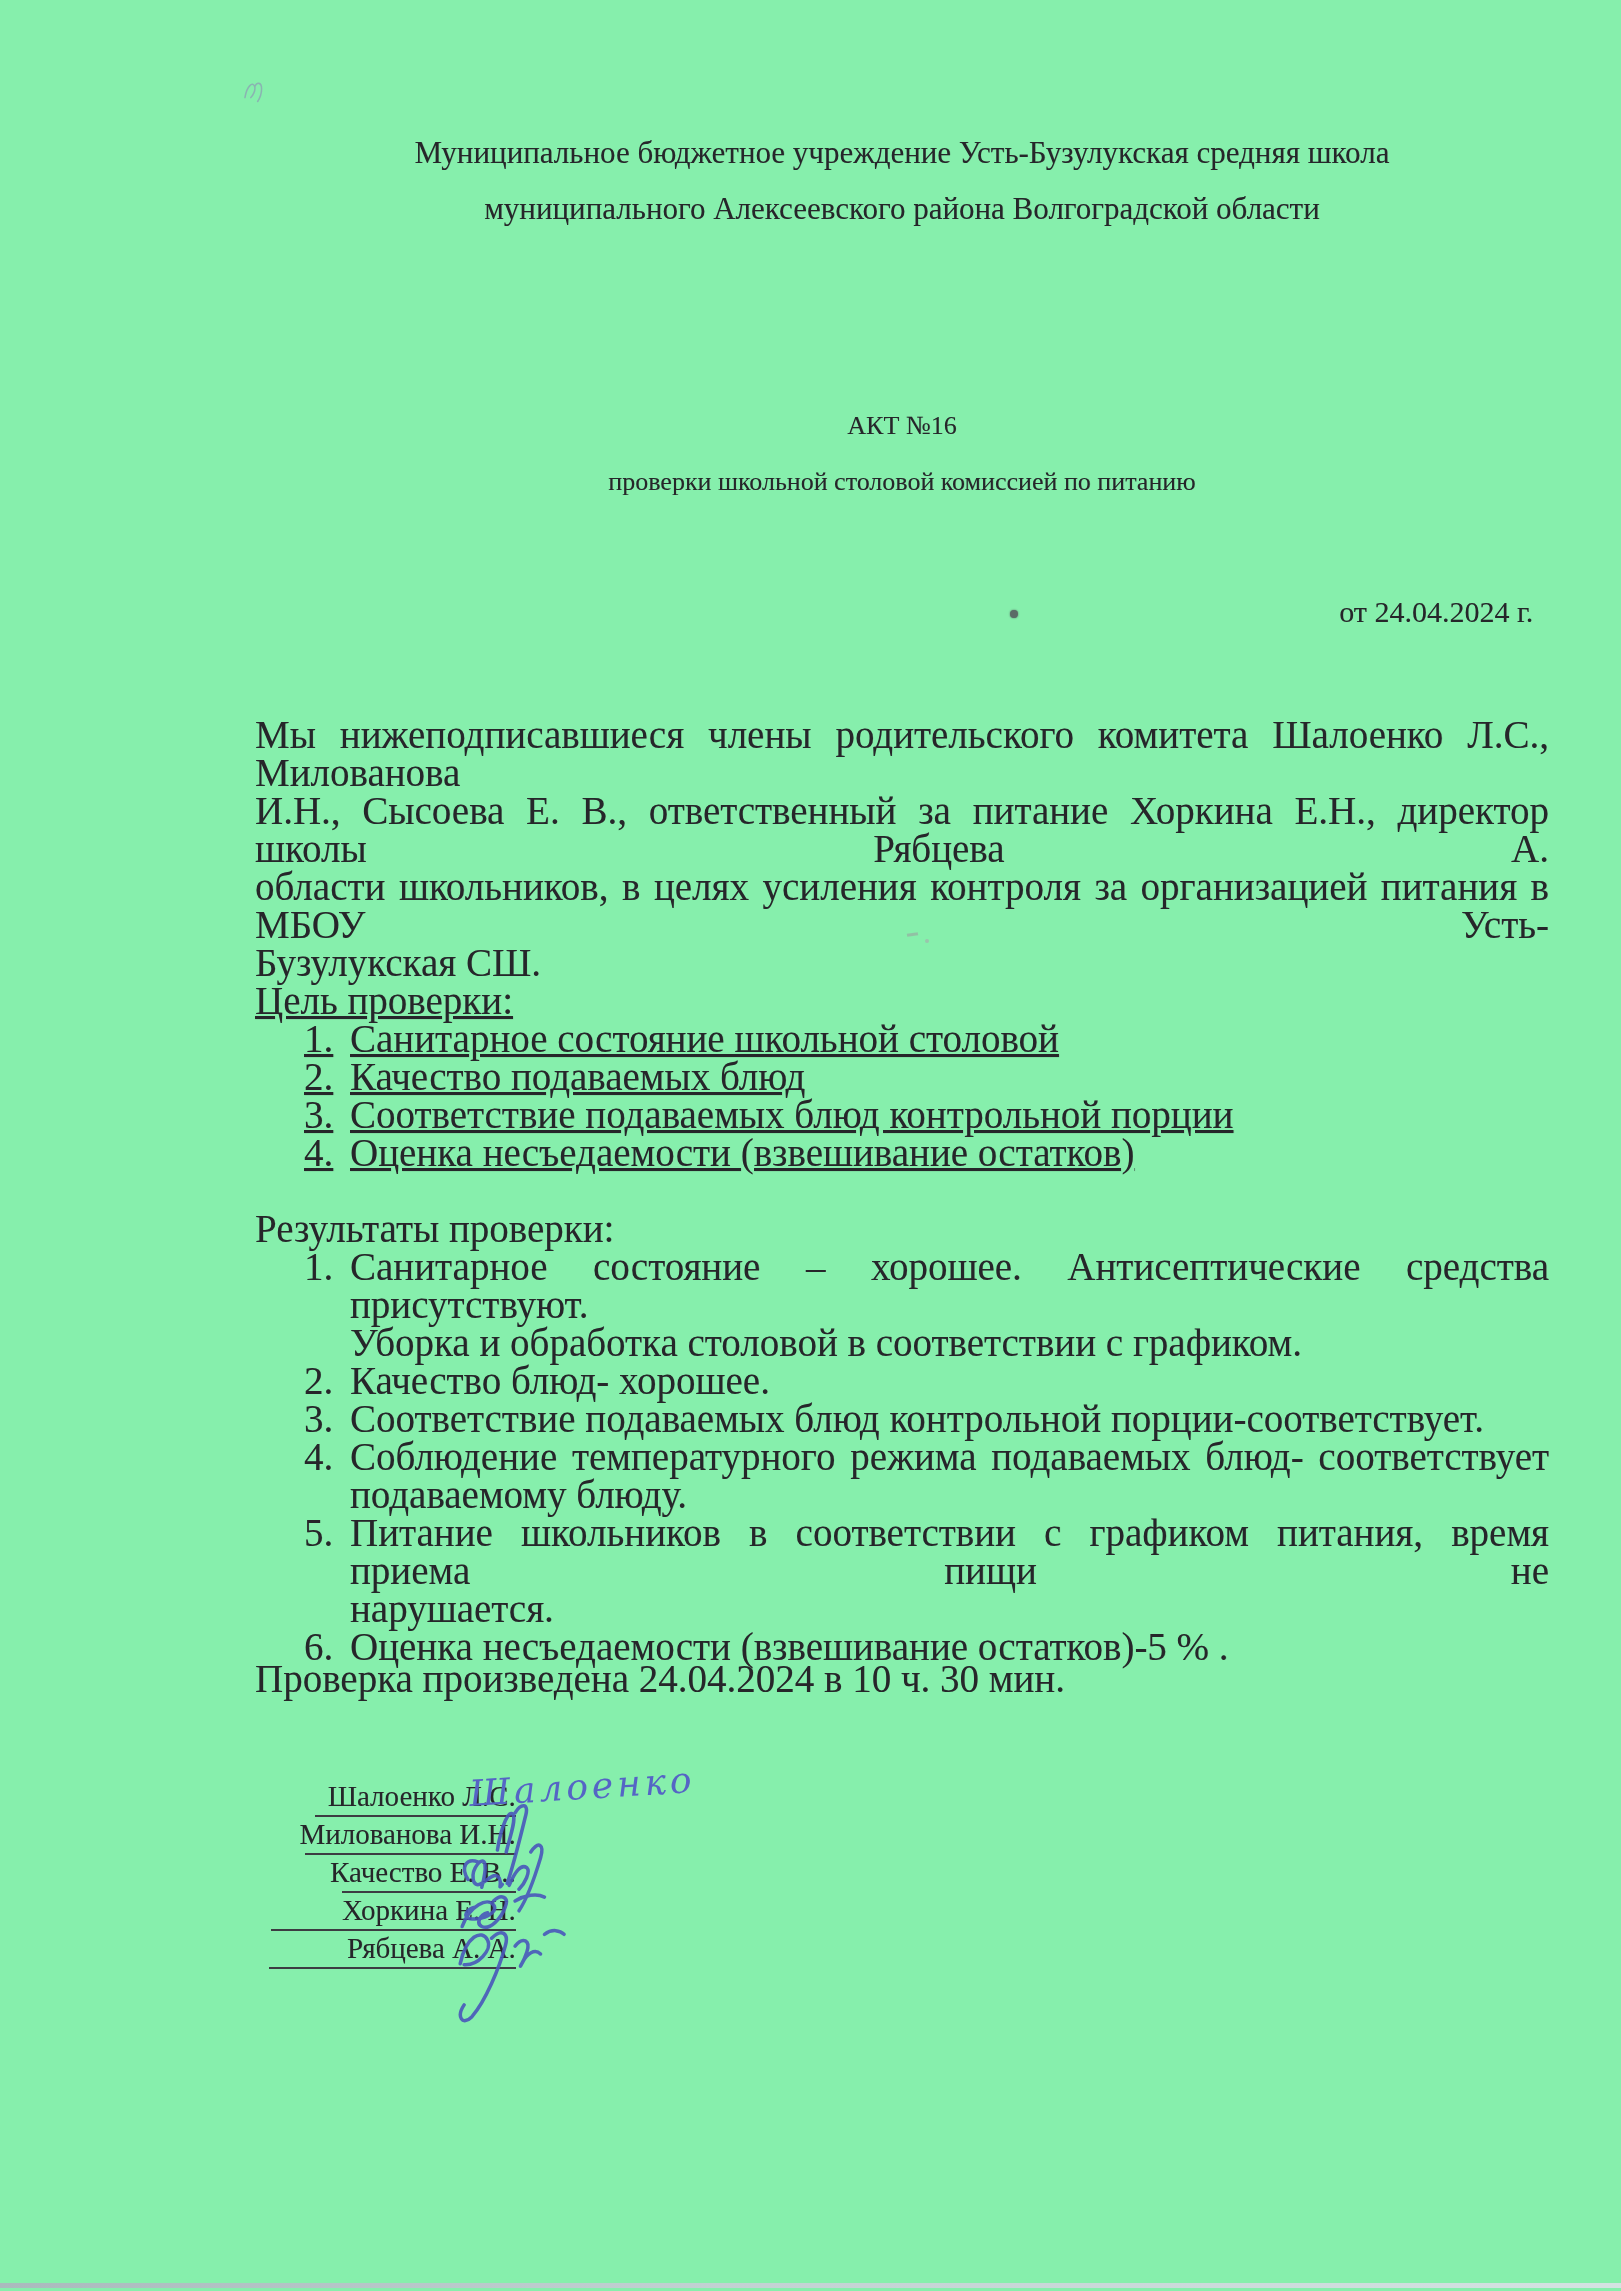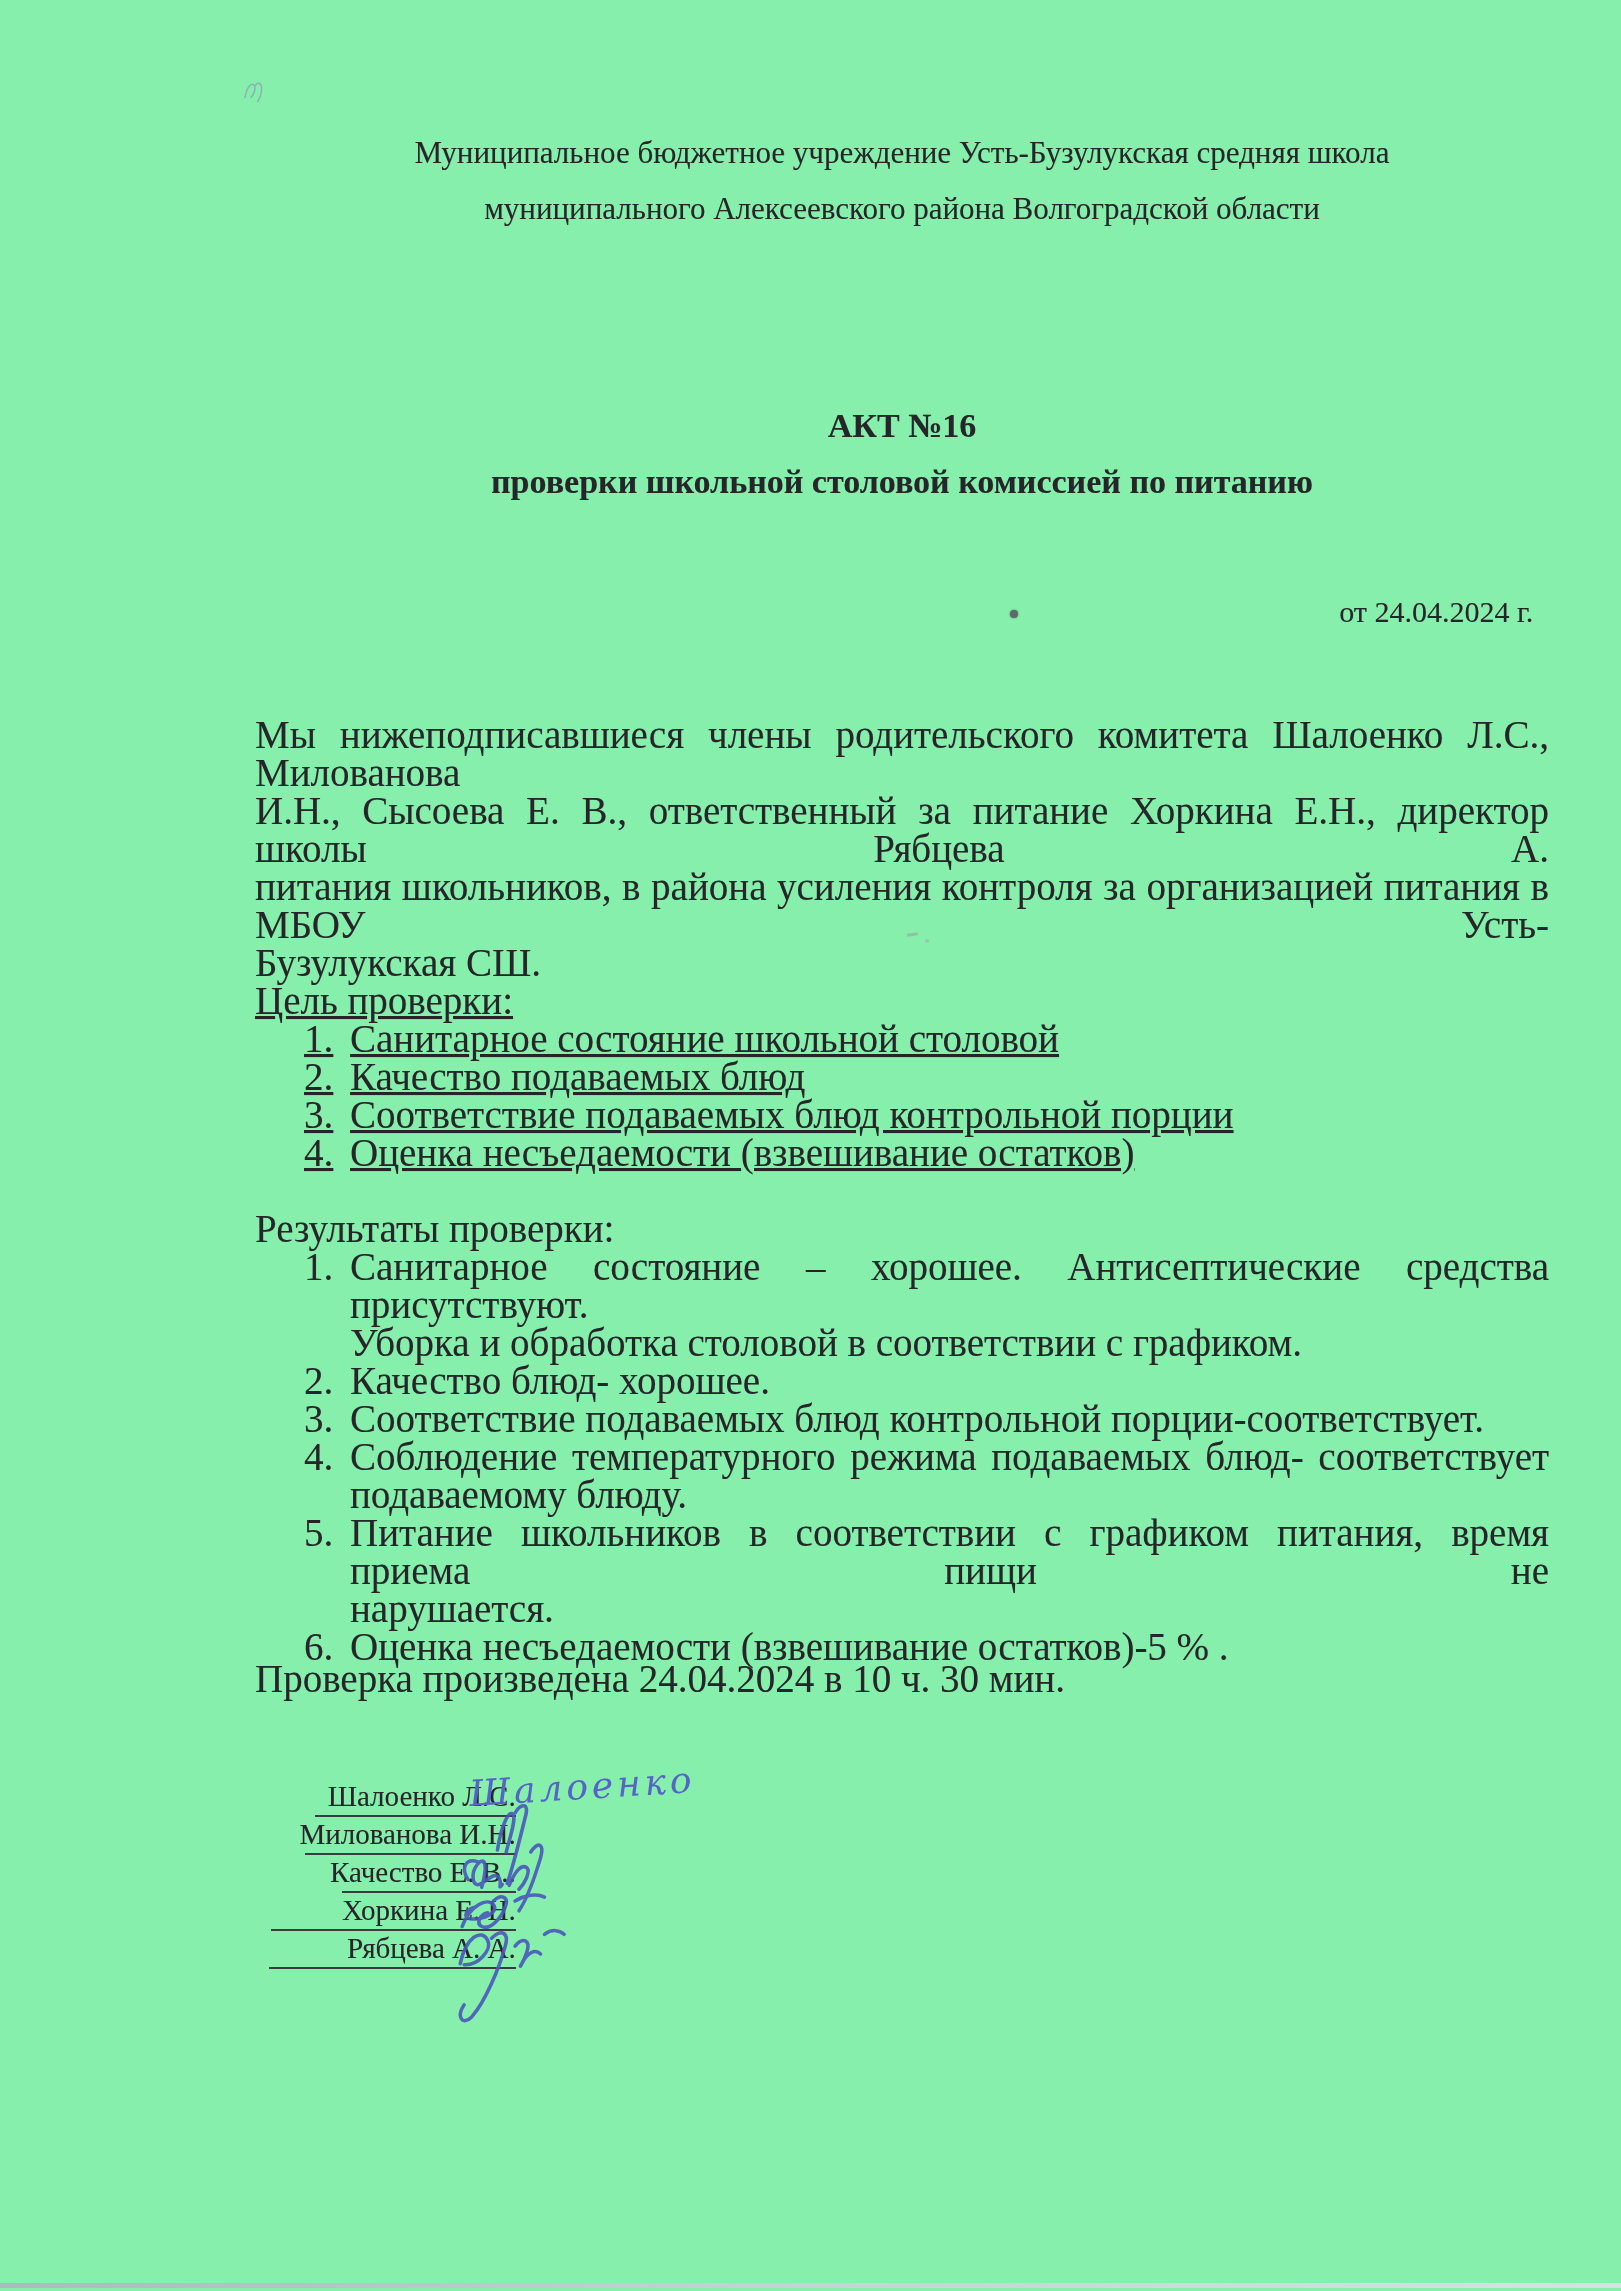--- a/index.html
+++ b/index.html
@@ -7,21 +7,21 @@
     position:relative;
     width:1621px; height:2292px;
     margin:0 auto;
     background:#86efac;
     font-family:"Liberation Serif", serif;
     color:#26262a;
     overflow:hidden;
     text-shadow:0.3px 0.3px 0.4px rgba(60,60,60,0.30);
   }
   .center-block { position:absolute; left:255px; width:1294px; text-align:center; line-height:56px; font-size:31px; }
-  .title-block  { font-weight:bold; font-size:34px; }
+  .title-block  { font-weight:normal; font-size:26px; }
   .date-line {
     position:absolute; left:255px; top:593px; width:1294px;
     box-sizing:border-box; padding-right:15.7px;
     text-align:right; font-size:30px; line-height:38px;
   }
   .body-block { position:absolute; left:255px; width:1294px; font-size:39px; line-height:38px; }
   .jline { text-align:justify; text-align-last:justify; text-justify:inter-word; }
   .li { display:flex; }
   .num { flex:0 0 46px; margin-left:49px; }
   .li-text { flex:1; min-width:0; }
@@ -73,21 +73,21 @@
   <div class="center-block title-block" style="top:398px;">
     <div>АКТ №16</div>
     <div>проверки школьной столовой комиссией по питанию</div>
   </div>
 
   <div class="date-line">от  24.04.2024 г.</div>
 
   <div class="body-block" style="top:716px;">
     <div class="jline">Мы нижеподписавшиеся члены родительского комитета Шалоенко Л.С., Милованова</div>
     <div class="jline">И.Н., Сысоева Е. В., ответственный за питание Хоркина Е.Н., директор школы Рябцева А.</div>
-    <div class="jline">питания школьников, в района усиления контроля за организацией питания в МБОУ Усть-</div>
+    <div class="jline">области школьников, в целях усиления контроля за организацией питания в МБОУ Усть-</div>
     <div>Бузулукская СШ.</div>
   </div>
 
   <div class="body-block" style="top:982px;text-decoration:underline;">
     <div>Цель проверки:</div>
     <div class="li">
       <span class="num">1.</span>
       <div class="li-text">Санитарное состояние школьной столовой</div>
     </div>
     <div class="li">

